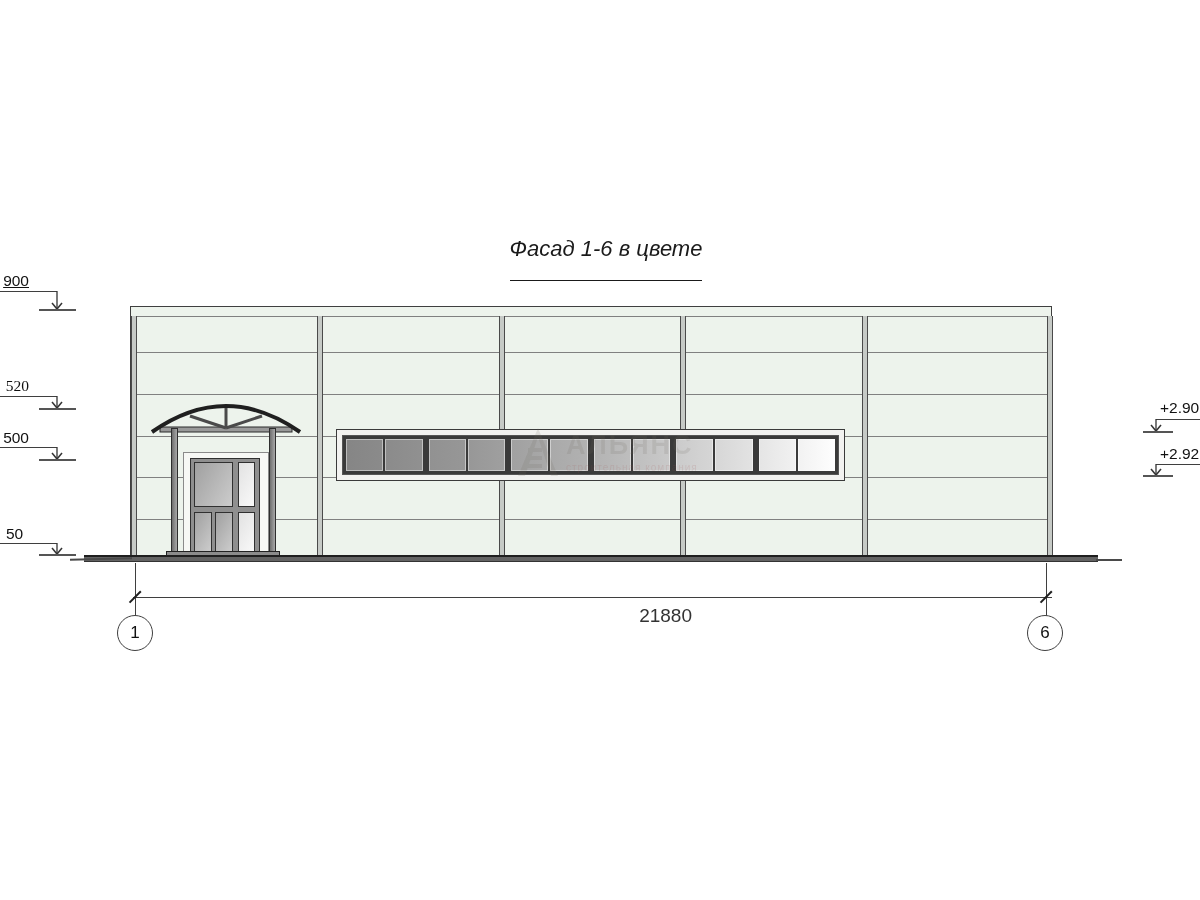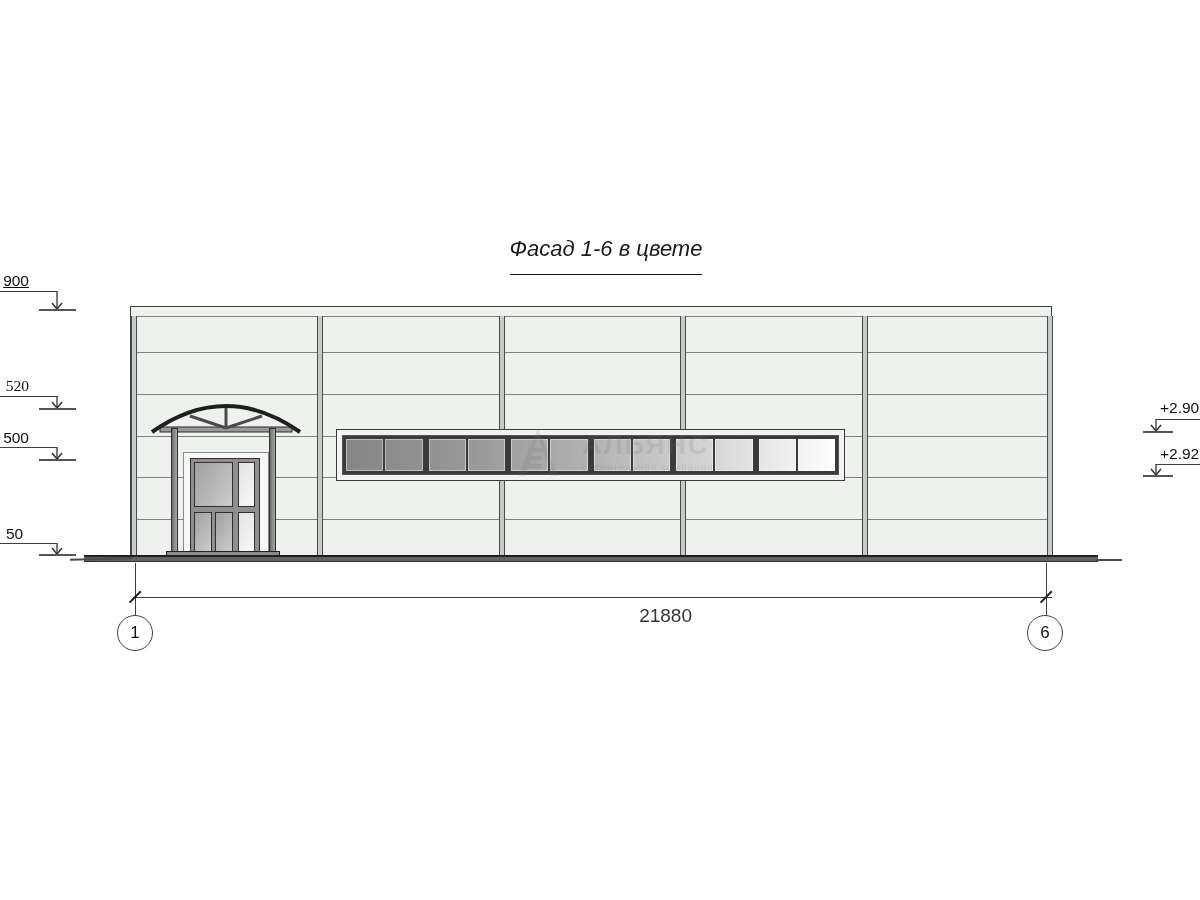--- a/index.html
+++ b/index.html
@@ -2,21 +2,21 @@
 <html><head>
 <meta charset="utf-8">
 <style>
   html,body{margin:0;padding:0;background:#ffffff;}
   #canvas{position:relative;width:1200px;height:900px;background:#ffffff;overflow:hidden;
           font-family:"Liberation Sans",sans-serif;}
 
   
   .title{position:absolute;left:400px;top:236px;width:400px;text-align:center;
          font-size:22px;font-style:italic;color:#1a1a1a;}
-  .title span{border-bottom:1.5px solid #1a1a1a;padding-bottom:13px;margin-left:12px;}
+  .title span{border-bottom:1.5px solid #1a1a1a;padding-bottom:19px;margin-left:12px;}
 
   
   .facade{position:absolute;left:130px;top:306px;width:922px;height:250px;
           border:1.5px solid #3f3f3f;box-sizing:border-box;}
   .joint{position:absolute;left:0;width:100%;height:1px;background:#808080;}
   .mullion{position:absolute;top:9px;height:calc(100% - 9px);width:6px;background:#c6cac6;
            border-left:1px solid #4a4a4a;border-right:1px solid #4a4a4a;box-sizing:border-box;}
 
   
   .post{position:absolute;top:428px;width:7px;height:128px;background:linear-gradient(90deg,#6f6f6f,#a8a8a8);
@@ -55,21 +55,21 @@
               justify-content:center;font-size:17px;color:#111;}
 
   
   .mk-label{position:absolute;font-size:15.5px;color:#111;white-space:nowrap;}
   .mk-leader{position:absolute;height:1px;background:#3f3f3f;}
   .mk-level{position:absolute;height:2px;background:#555;}
   .mk-svg{position:absolute;}
 
   
   .watermark{position:absolute;left:518px;top:424px;width:210px;height:56px;opacity:.15;
-             display:flex;align-items:center;gap:24px;pointer-events:none;}
+             display:flex;align-items:center;gap:8px;pointer-events:none;}
   .wm-name{font-size:27px;font-weight:bold;letter-spacing:2px;color:#6f6a60;line-height:1;}
   .wm-sub{font-size:10px;letter-spacing:1px;color:#a05050;margin-top:3px;}
 </style>
 </head>
 <body>
 
 <div id="canvas">
 
   <div class="title">
     <span>Фасад 1-6 в цвете</span>

